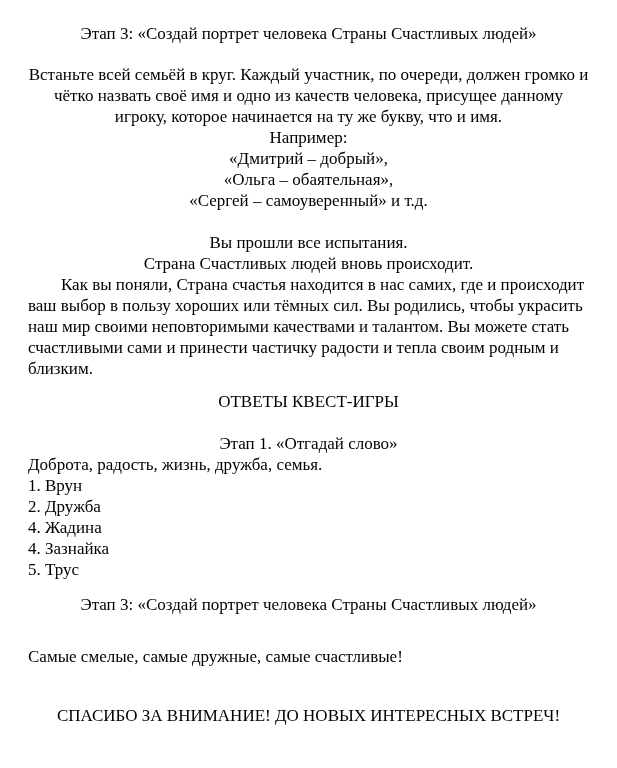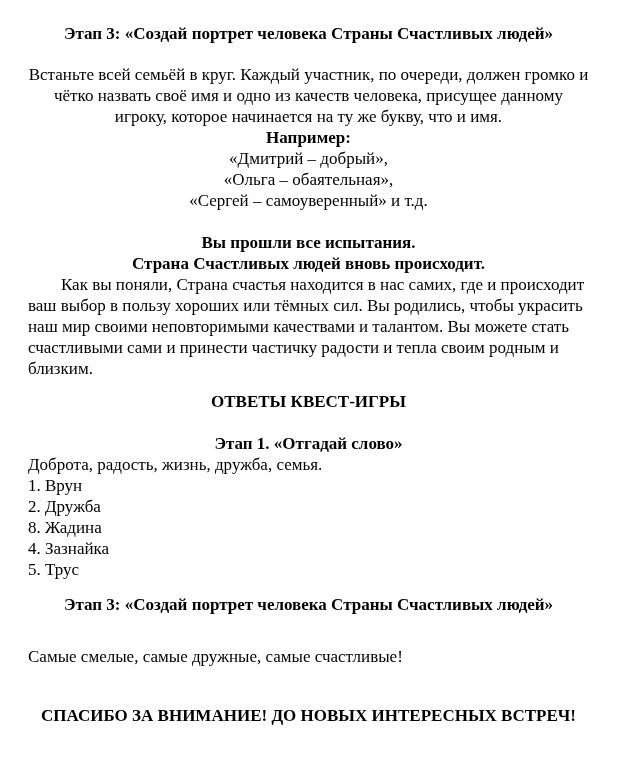--- a/index.html
+++ b/index.html
@@ -11,21 +11,21 @@
     background: #ffffff;
     box-sizing: border-box;
     padding: 23px 28px 0 28px;
     font-family: "Liberation Serif", "DejaVu Serif", serif;
     font-size: 17px;
     line-height: 21px;
     color: #000000;
     overflow: hidden;
   }
   .c { text-align: center; }
-  .b { font-weight: bold; }
+  .b { font-weight: normal; }
   .line { margin: 0; }
   #intro        { margin-top: 20px; }
   #finale-block { margin-top: 21px; }
   #finale-par   { text-indent: 33px; }
   #answers-h    { margin-top: 12px; }
   #stage1-h     { margin-top: 21px; }
   #stage2-h     { margin-top: 16px; }
   #stage3-h2    { margin-top: 14px; }
   #stage3-ans   { margin-top: 31px; }
   #closing      { margin-top: 38px; }
@@ -54,21 +54,21 @@
   </div>
 
   <div class="line c b" id="answers-h">ОТВЕТЫ КВЕСТ-ИГРЫ</div>
 
   <div class="line c b" id="stage1-h">Этап 1. «Отгадай слово»</div>
   <div class="line">Доброта, радость, жизнь, дружба, семья.</div>
 
   <div>
     <div class="line">1. Врун</div>
     <div class="line">2. Дружба</div>
-    <div class="line">8. Жадина</div>
+    <div class="line">4. Жадина</div>
     <div class="line">4. Зазнайка</div>
     <div class="line">5. Трус</div>
   </div>
 
   <div class="line c b" id="stage3-h2">Этап 3: «Создай портрет человека Страны Счастливых людей»</div>
   <div class="line" id="stage3-ans">Самые смелые, самые дружные, самые счастливые!</div>
 
   <div class="line c b" id="closing">СПАСИБО ЗА ВНИМАНИЕ! ДО НОВЫХ ИНТЕРЕСНЫХ ВСТРЕЧ!</div>
 
 </div>

